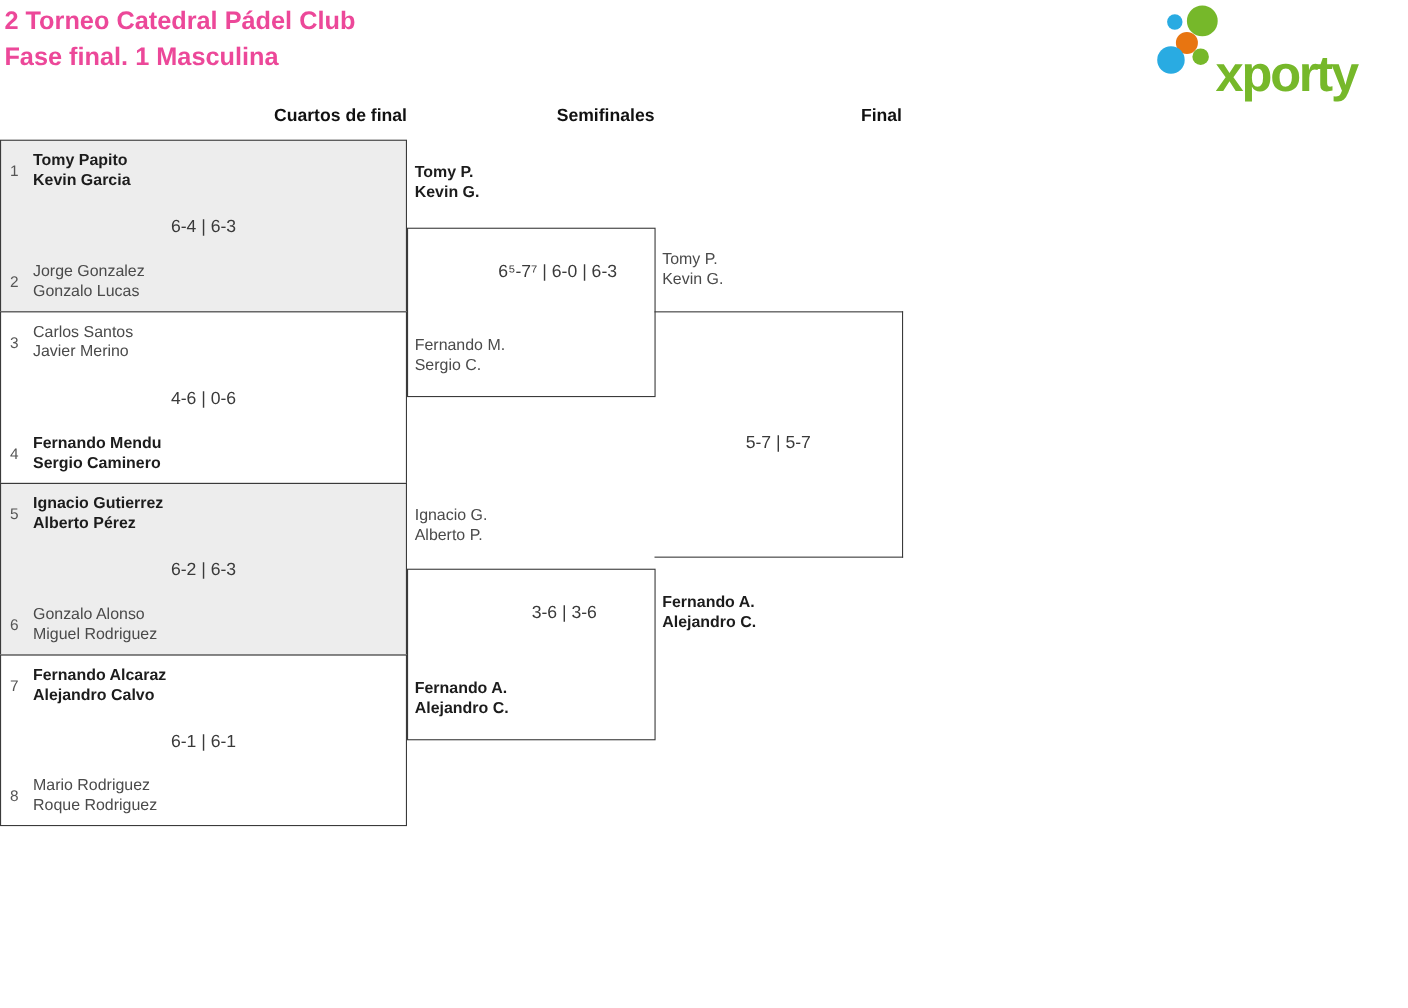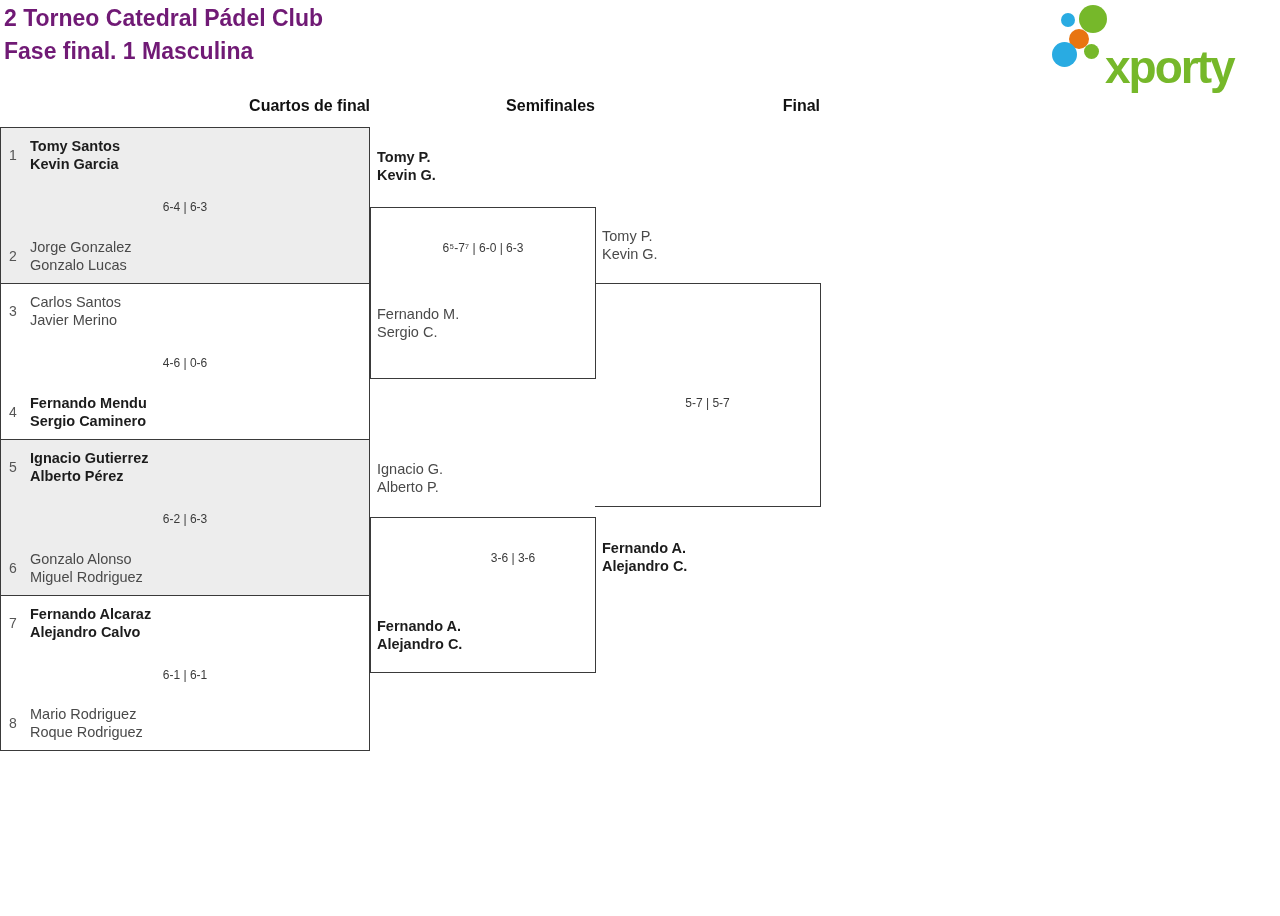--- a/index.html
+++ b/index.html
@@ -2,21 +2,21 @@
 <html><head>
 <meta charset="utf-8">
 <style>
   * { margin:0; padding:0; box-sizing:border-box; }
   html,body { background:#ffffff; }
   body { font-family:"Liberation Sans","DejaVu Sans",sans-serif; }
   .page { position:relative; width:1280px; height:916px; background:#fff; overflow:hidden; }
 
   
   .title { position:absolute; left:4px; top:2px; font-size:23px; line-height:33px;
-           font-weight:700; color:#701a75; letter-spacing:0; }
+           font-weight:700; color:#ec4899; letter-spacing:0; }
   .logo { position:absolute; left:1048px; top:0; width:232px; height:72px; }
   .dot { position:absolute; border-radius:50%; }
   .dot.green-big  { left:31px; top:5px;  width:28px; height:28px; background:#76b82a; }
   .dot.blue-sm    { left:13px; top:13px; width:14px; height:14px; background:#29abe2; }
   .dot.orange     { left:21px; top:29px; width:20px; height:20px; background:#e87511; }
   .dot.blue-big   { left:4px;  top:42px; width:25px; height:25px; background:#29abe2; }
   .dot.green-sm   { left:36px; top:44px; width:15px; height:15px; background:#76b82a; }
   .logo-text { position:absolute; left:57px; top:4px; font-size:46px; font-weight:800;
                letter-spacing:-2px; color:#76b82a;margin-top:36px; }
 
@@ -27,21 +27,21 @@
   .rh-sf { left:370px; width:225px; }
   .rh-f  { left:595px; width:225px; }
 
   
   .box { position:absolute; border:1px solid #3a3a3a; }
   .qf-box { left:0; width:370px; background:#fff; }
   .qf-box.shaded { background:#ededed; }
   .sf-box { left:370px; width:226px; background:transparent; }
   .f-box  { left:595px; width:226px; background:transparent; border-left:none; }
 
-  .score { position:absolute; width:100%; text-align:center; font-size:12px;
+  .score { position:absolute; width:100%; text-align:center; font-size:16px;
            line-height:18px; color:#3a3a3a; }
   .qf-score { top:70px; }
 
   .team-names { display:flex; flex-direction:column; font-size:14.5px; line-height:18px;
                 color:#4a4a4a; font-weight:400; }
   .team-names.w { font-weight:700; color:#1c1c1c; }
 
   .qf-team { position:absolute; left:8px; display:flex; align-items:center; }
   .qf-team.t { top:9px; }
   .qf-team.b { bottom:9px; }
@@ -70,21 +70,21 @@
   </div>
 
   <div class="round-header rh-qf">Cuartos de final</div>
   <div class="round-header rh-sf">Semifinales</div>
   <div class="round-header rh-f">Final</div>
 
   <div class="box qf-box shaded" style="top:127px;height:157px;">
     <div class="qf-team t">
       <span class="seed">1</span>
       <span class="team-names w">
-        <span>Tomy Santos</span>
+        <span>Tomy Papito</span>
         <span>Kevin Garcia</span>
       </span>
     </div>
     <div class="score qf-score">6-4 | 6-3</div>
     <div class="qf-team b">
       <span class="seed">2</span>
       <span class="team-names">
         <span>Jorge Gonzalez</span>
         <span>Gonzalo Lucas</span>
       </span>
@@ -138,21 +138,21 @@
     <div class="score qf-score">6-1 | 6-1</div>
     <div class="qf-team b">
       <span class="seed">8</span>
       <span class="team-names">
         <span>Mario Rodriguez</span>
         <span>Roque Rodriguez</span>
       </span>
     </div>
   </div>
 
-  <div class="box sf-box" style="top:207px;height:172px;">
+  <div class="box sf-box" style="top:207px;height:154px;padding-left:24px;">
     <div class="score" style="top:31px;">6⁵-7⁷ | 6-0 | 6-3</div>
   </div>
   <div class="float-team" style="left:377px;top:148px;">
     <span class="team-names w">
       <span>Tomy P.</span>
       <span>Kevin G.</span>
     </span>
   </div>
   <div class="float-team" style="left:377px;top:305px;">
     <span class="team-names">

